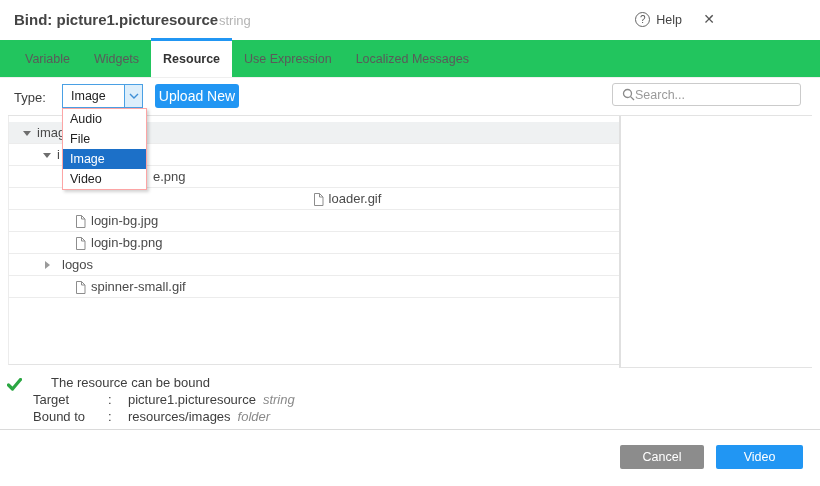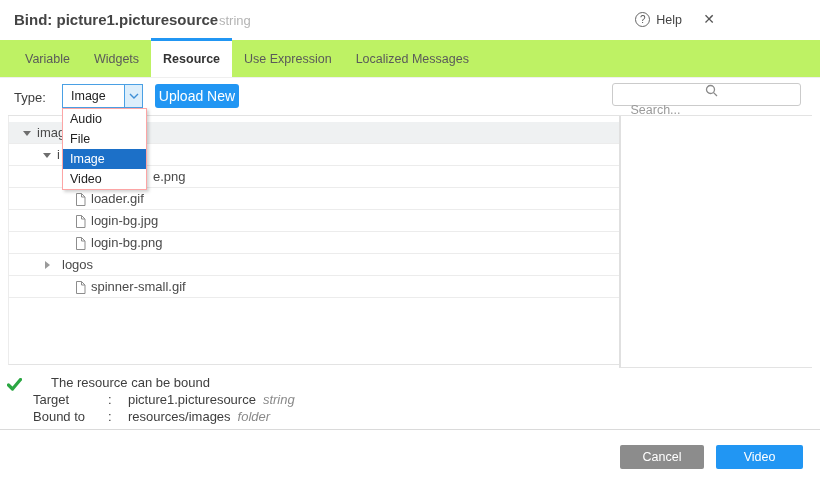--- a/index.html
+++ b/index.html
@@ -11,38 +11,38 @@
   .hdr { position:absolute; left:0; top:0; width:752px; height:40px; background:#fff; }
   .hdr-title { position:absolute; left:14px; top:11px; font-size:15px; font-weight:bold; color:#454545; }
   .hdr-sub { position:absolute; left:219px; top:13px; font-size:13px; color:#b4b4b4; }
   .help-wrap { position:absolute; right:70px; top:12px; display:flex; align-items:center; gap:6px; cursor:pointer; }
   .help-circle { width:15px; height:15px; border:1px solid #666; border-radius:50%; font-size:10px; color:#555;
                  display:flex; align-items:center; justify-content:center; }
   .help-label { font-size:12.5px; color:#444; }
   .close-x { position:absolute; right:37px; top:11px; font-size:14px; color:#555; cursor:pointer; }
 
   
-  .tabbar { position:absolute; left:0; top:40px; width:820px; height:38px; background:#bef264;
+  .tabbar { position:absolute; left:0; top:40px; width:820px; height:38px; background:#22c55e;
             display:flex; align-items:stretch; border-bottom:1px solid #efefef; }
   .tab { position:relative; padding:0 12px; line-height:38px; font-size:12.5px; color:#5a5a5a; cursor:pointer; white-space:nowrap; }
   .tab:first-child { margin-left:13px; }
   .tab.active { background:#fff; color:#333; font-weight:bold; }
   .tab.active::before { content:''; position:absolute; top:-2px; left:0; right:0; height:3px; background:var(--accent); }
 
   
   .type-label { position:absolute; left:14px; top:90px; font-size:13px; color:#3c3c3c; }
   .type-select { position:absolute; left:62px; top:84px; width:81px; height:24px; background:#fff;
                  border:1px solid #4aa0e4; cursor:pointer; }
   .type-select .val { position:absolute; left:8px; top:4px; font-size:12.5px; color:#222; }
   .type-select .arrow { position:absolute; right:0; top:0; width:18px; height:22px; background:#dceefb;
                         border-left:1px solid #4aa0e4; display:flex; align-items:center; justify-content:center; }
   .upload-btn { position:absolute; left:155px; top:84px; width:84px; height:24px; background:var(--accent);
                 color:#fff; font-size:14px; border:none; border-radius:3px; cursor:pointer; }
   .search-box { position:absolute; left:612px; top:83px; width:189px; height:23px; border:1px solid #cbcbcb;
-                border-radius:3px; display:flex; align-items:center; padding-left:9px; gap:6px; background:#fff;flex-direction:column; }
+                border-radius:3px; display:flex; align-items:center; padding-left:9px; gap:0; background:#fff; }
   .search-box input { border:none; outline:none; flex:1; font-size:12.5px; color:#444; background:transparent;
                       font-family:"Liberation Sans", sans-serif; }
   .search-box input::placeholder { color:#9a9a9a; }
 
   
   .content { position:absolute; left:8px; top:115px; width:804px; height:252px; border-top:1px solid #e3e3e3; }
   .tree-panel { position:absolute; left:0; top:0; width:611px; height:249px; border-left:1px solid #ececec;
                 border-bottom:1px solid #e3e3e3; padding-top:6px; background:#fff; }
   .preview-panel { position:absolute; left:611px; top:0; width:193px; height:252px;
                    border-left:2px solid #e0e0e0; border-bottom:1px solid #e3e3e3; background:#fff; }
@@ -134,21 +134,21 @@
         </div>
         <div class="trow" style="padding-left: 66px;">
           <span class="ficon">
             <svg width="11" height="13" viewBox="0 0 11 13">
               <path d="M1.5 .5h5l3.5 3.5v8.5h-8.5z" fill="#fff" stroke="#8d8d8d"></path>
               <path d="M6.5 .5v3.5h3.5" fill="none" stroke="#8d8d8d"></path>
             </svg>
           </span>
           <span class="tlabel occluded">e.png</span>
         </div>
-        <div class="trow" style="padding-left: 66px;">
+        <div class="trow" style="padding-left: 66px; justify-content: center;">
           <span class="ficon">
             <svg width="11" height="13" viewBox="0 0 11 13">
               <path d="M1.5 .5h5l3.5 3.5v8.5h-8.5z" fill="#fff" stroke="#8d8d8d"></path>
               <path d="M6.5 .5v3.5h3.5" fill="none" stroke="#8d8d8d"></path>
             </svg>
           </span>
           <span class="tlabel">loader.gif</span>
         </div>
         <div class="trow" style="padding-left: 66px;">
           <span class="ficon">

